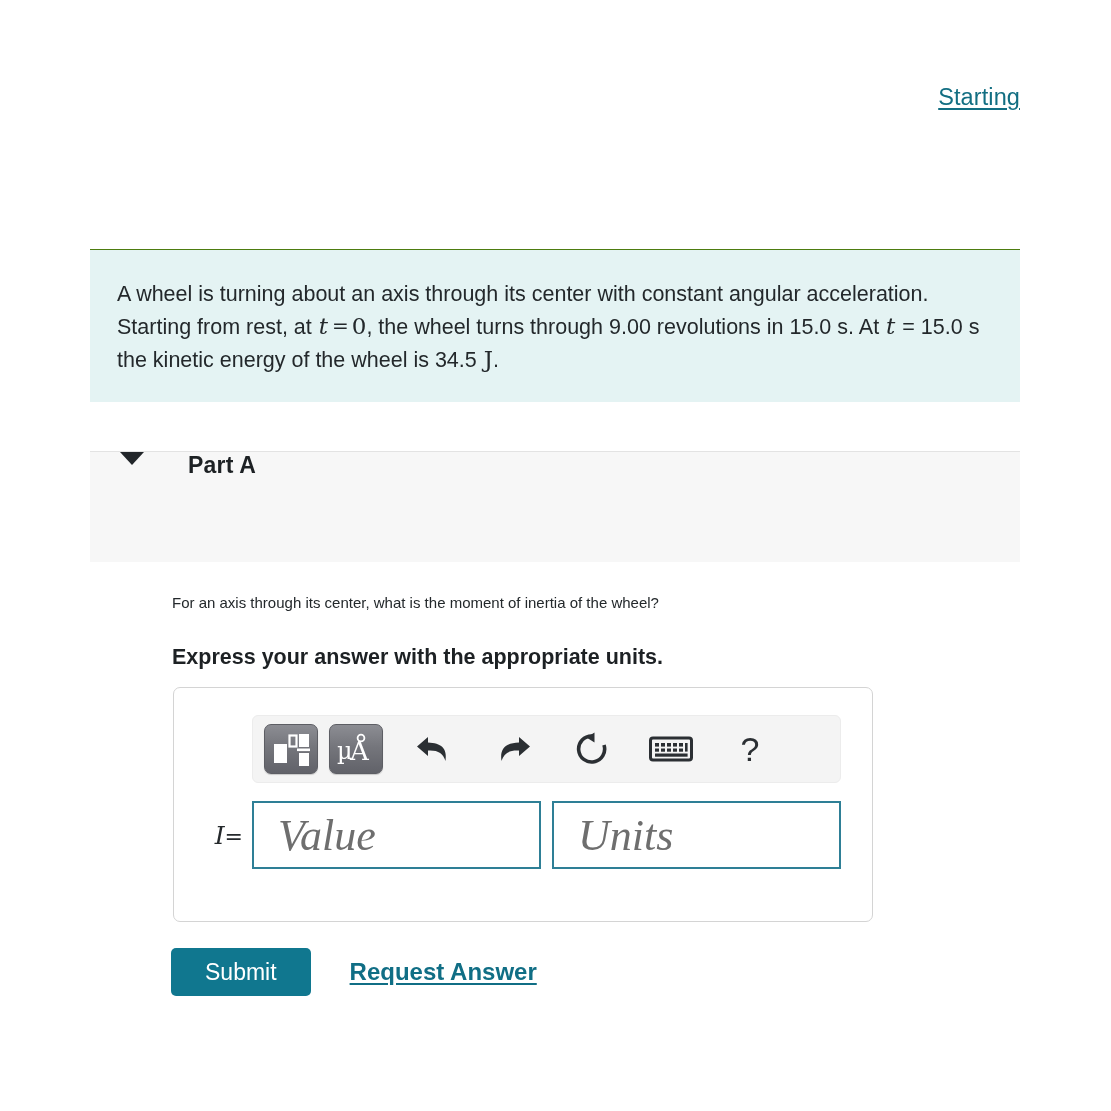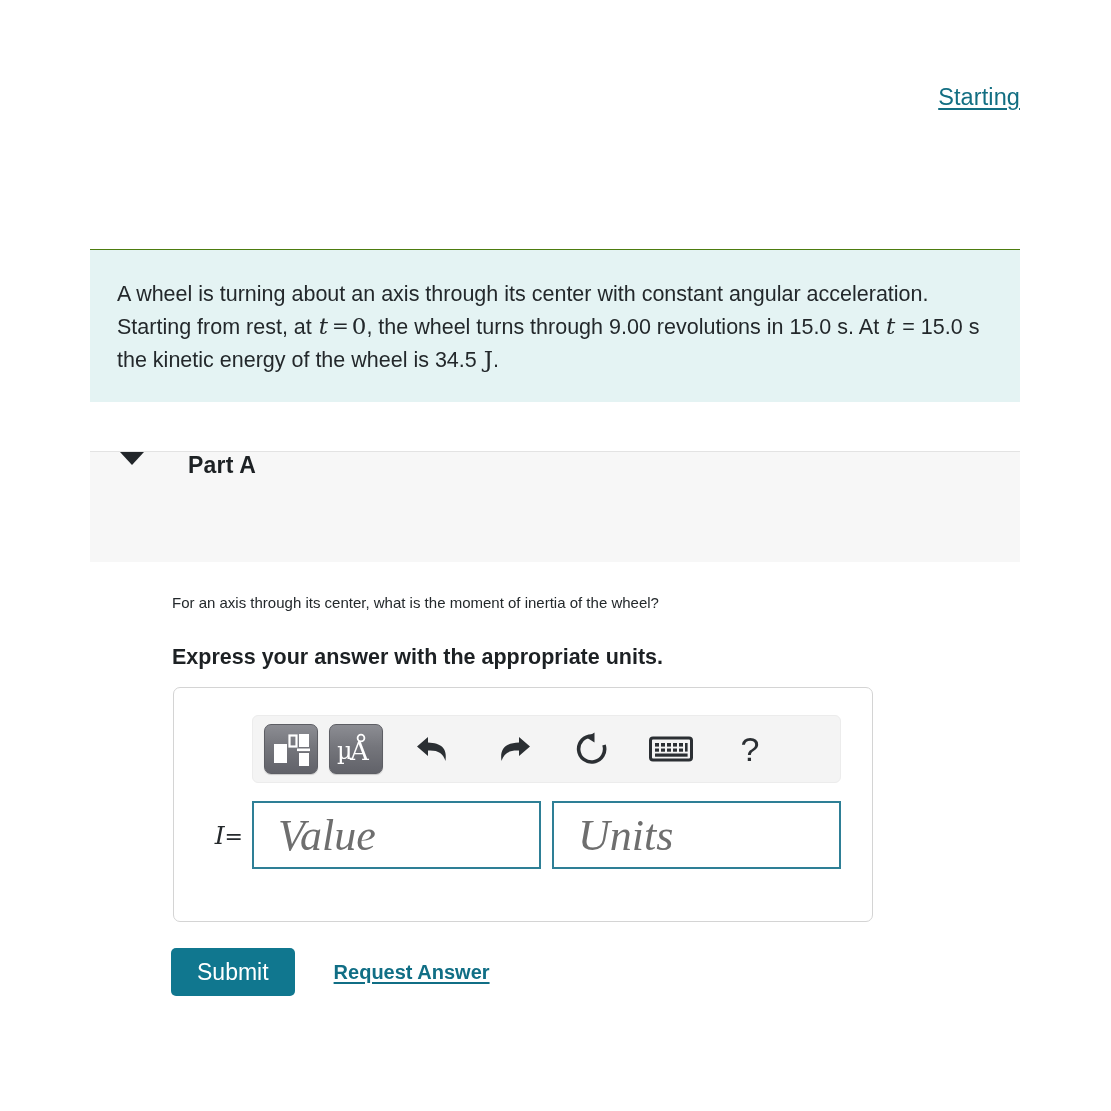--- a/index.html
+++ b/index.html
@@ -234,29 +234,29 @@
     top: 948px;
     display: flex;
     align-items: center;
   }
   .submit-btn {
     background: #10778f;
     color: #ffffff;
     font-size: 23px;
     border: none;
     border-radius: 5px;
-    padding: 0 26px;
+    padding: 0 34px;
     height: 48px;
     line-height: 48px;
     cursor: pointer;
     font-family: "Liberation Sans", sans-serif;
   }
   .request-link {
     margin-left: 39px;
-    font-size: 20px;
+    font-size: 24px;
     font-weight: bold;
     color: #106e85;
     text-decoration: underline;
     text-underline-offset: 3px;
     cursor: pointer;
   }
 </style>
 </head>
 <body>
 

